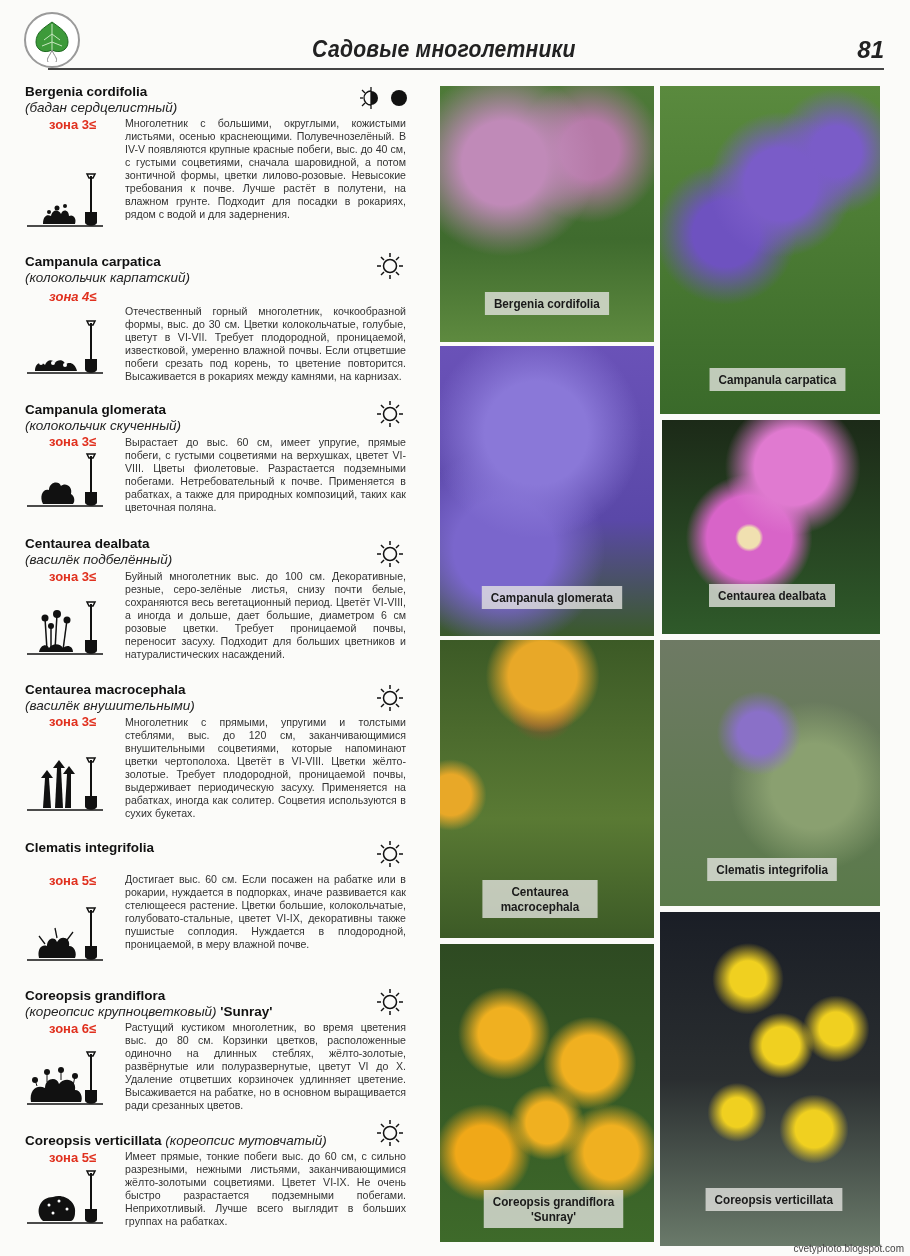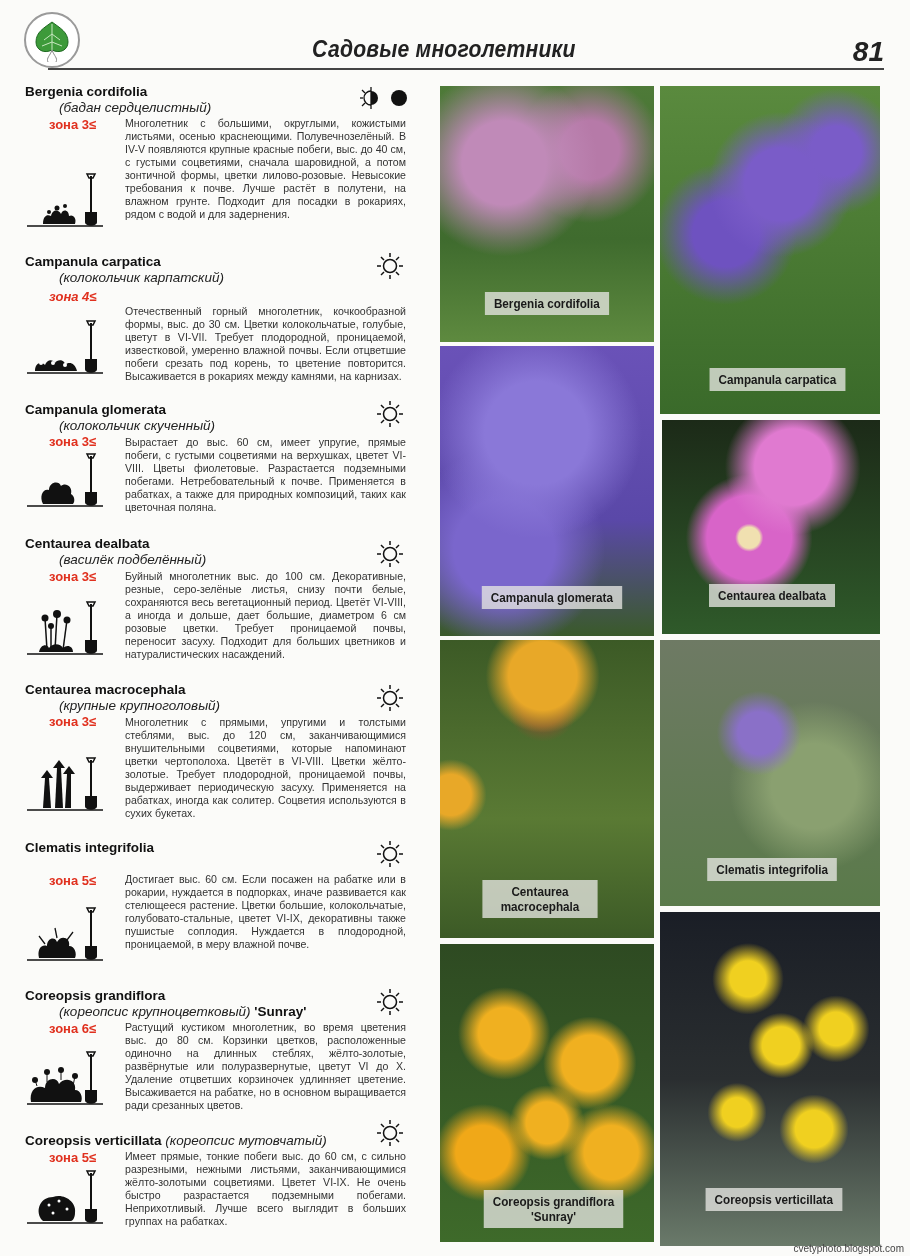--- a/index.html
+++ b/index.html
@@ -1,27 +1,27 @@
 <!DOCTYPE html>
 <html><head>
   <meta charset="utf-8">
   <style>
     * { box-sizing: border-box; margin: 0; padding: 0; }
     body { width: 910px; height: 1256px; background: #fbfbf9; position: relative; overflow: hidden; font-family: "Liberation Sans", sans-serif; color: #1a1a1a; }
     .logo { position: absolute; left: 24px; top: 12px; width: 56px; height: 56px; border: 2px solid #9a9a9a; border-radius: 50%; background: #fff; }
     .logo svg { position: absolute; left: 0; top: 0; }
     .header-title { position: absolute; left: 312px; top: 36px; font-size: 23px; font-style: italic; font-weight: bold; color: #222; letter-spacing: 0.2px; transform: scaleX(0.92); transform-origin: left; }
-    .page-num { position: absolute; right: 26px; top: 36px; font-size: 28px; font-style: italic; font-weight: bold; color: #222; }
+    .page-num { position: absolute; right: 26px; top: 36px; font-size: 24px; font-style: italic; font-weight: bold; color: #222; }
     .header-rule { position: absolute; left: 48px; right: 26px; top: 68px; height: 2px; background: #444; }
 
     .entries { position: absolute; left: 0; top: 0; width: 420px; }
     .entry { position: absolute; left: 25px; width: 385px; }
     .latin { font-size: 13.5px; font-weight: bold; color: #111; }
     .latin .inline-ru { font-weight: normal; font-style: italic; color: #222; }
-    .russian { font-size: 13.5px; font-style: italic; color: #222; margin-top: 1px; margin-left: 34px; }
+    .russian { font-size: 13.5px; font-style: italic; color: #222; margin-top: 1px; }
     .zone { position: absolute; left: 24px; font-size: 13px; font-weight: bold; color: #e0301e; }
     .desc { position: absolute; left: 100px; width: 281px; font-size: 10.6px; line-height: 13px; text-align: justify; color: #333; font-family: "Liberation Sans", sans-serif; }
     .plant-icon { position: absolute; left: 0px; width: 80px; height: 60px; }
     .light-icon { position: absolute; right: 6px; top: 0px; }
 
     .photo { position: absolute; overflow: hidden; }
     .photo .caption { position: absolute; background: rgba(230,230,225,0.78); font-size: 13px; font-weight: bold; color: #1a1a1a; padding: 4px 10px; text-align: center; transform: scaleX(0.9); transform-origin: center; white-space: nowrap; line-height: 15px; }
     .watermark { position: absolute; right: 6px; bottom: 2px; font-size: 10px; color: #444; }
   </style>
 </head>
@@ -177,21 +177,21 @@
         <path d="M66 4 L66 40" stroke="#111" stroke-width="2"></path>
         <path d="M62 2 L70 2 L68 6 L64 6 Z" fill="none" stroke="#111" stroke-width="1.5"></path>
         <path d="M60 40 L72 40 L72 50 C72 55 60 55 60 50 Z" fill="#111"></path>
         <line x1="2" y1="54" x2="78" y2="54" stroke="#111" stroke-width="1.5"></line>
       </svg>
     </div>
   </div>
 
   <div class="entry" style="top:682px;">
     <div class="latin">Centaurea macrocephala</div>
-    <div class="russian">(крупные крупноголовый)</div>
+    <div class="russian">(василёк внушительными)</div>
     <div class="light-icon" style="top:2px;">
       <svg width="28" height="28" viewBox="0 0 28 28">
           <circle cx="14" cy="14" r="6.5" fill="none" stroke="#111" stroke-width="1.5"></circle>
           <g stroke="#111" stroke-width="1.5">
             <line x1="14" y1="1" x2="14" y2="5"></line>
             <line x1="14" y1="23" x2="14" y2="27"></line>
             <line x1="1" y1="14" x2="5" y2="14"></line>
             <line x1="23" y1="14" x2="27" y2="14"></line>
             <line x1="5" y1="5" x2="8" y2="8"></line>
             <line x1="20" y1="20" x2="23" y2="23"></line>

